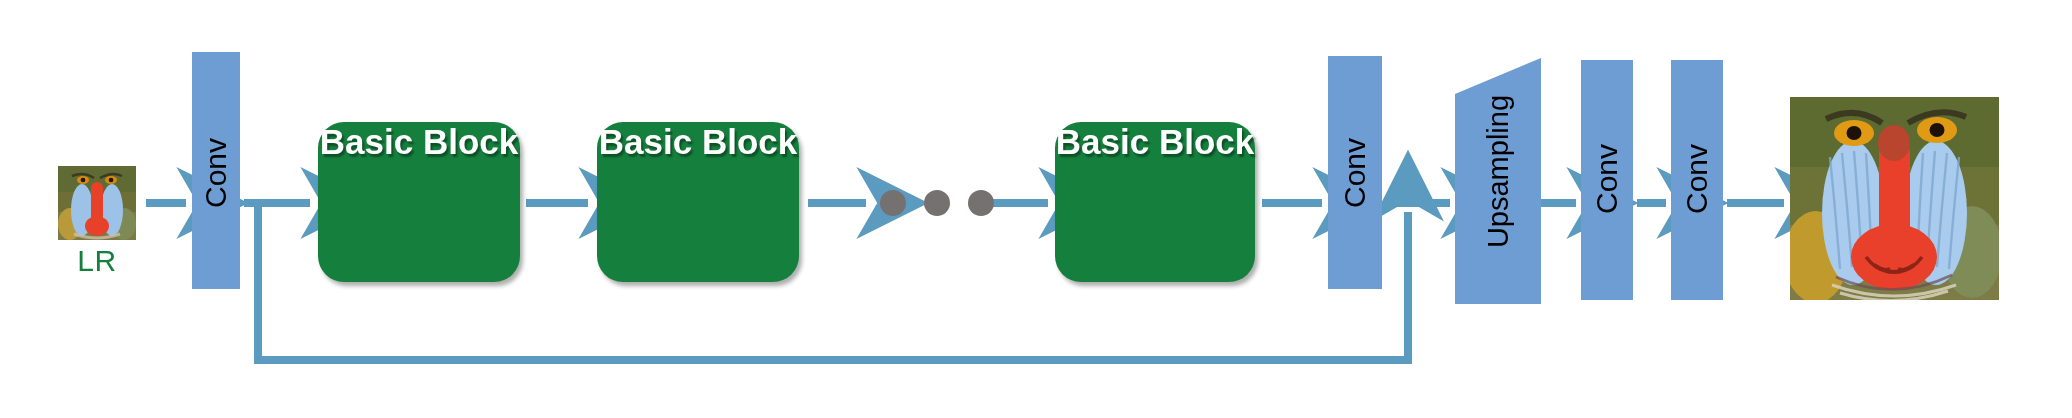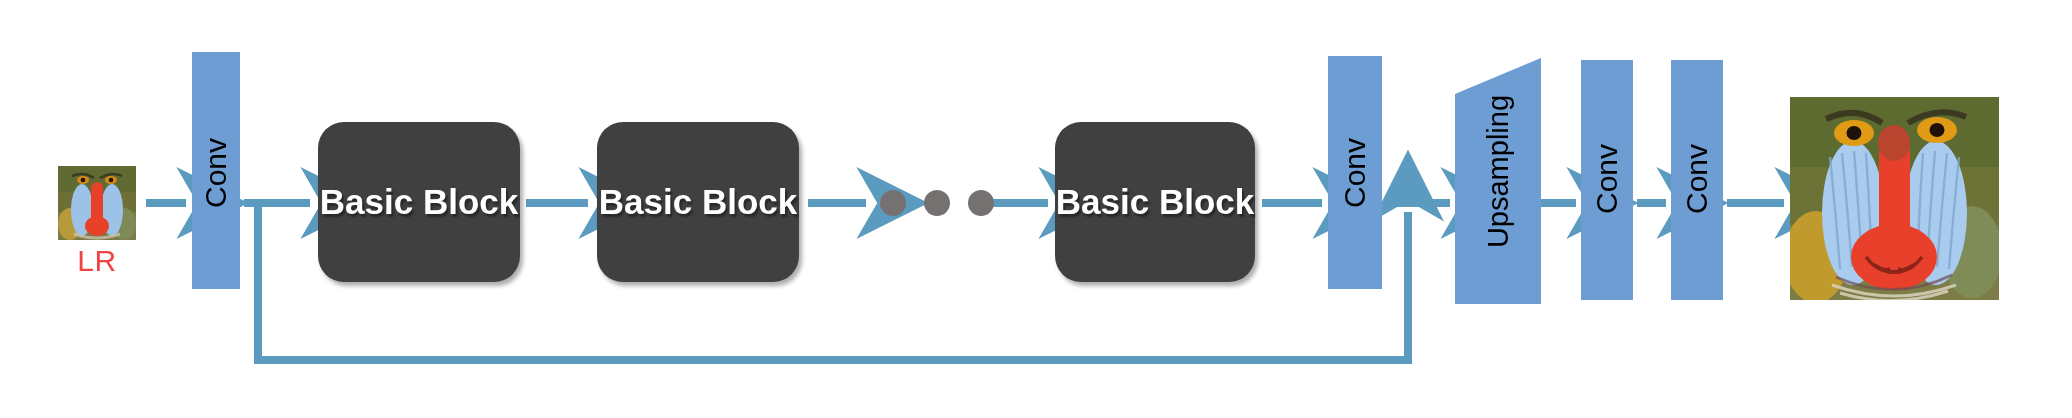--- a/index.html
+++ b/index.html
@@ -30,21 +30,21 @@
   }
   .thumb .sky {
     position: absolute;
     left: 0; top: 0; right: 0; bottom: 0;
   }
   .img-label {
     position: absolute;
     text-align: center;
     font-size: 30px;
     font-weight: 400;
-    color: #ef4444;
+    color: #15803d;
     font-family: "Liberation Sans", sans-serif;
     letter-spacing: 0.5px;
   }
   
   .slab {
     position: absolute;
     background: #6E9DD4;
   }
   .slab-text {
     position: absolute;
@@ -56,25 +56,25 @@
     transform: rotate(-90deg);
     text-align: center;
   }
   
   .trapezoid {
     position: absolute;
   }
   
   .basic-block {
     position: absolute;
-    background: #404040;
+    background: #15803d;
     border-radius: 26px;
     box-shadow: 3px 4px 4px rgba(0,0,0,0.32);
     display: flex;
-    align-items: center;
+    align-items: flex-start;
     justify-content: center;
   }
   .basic-block-text {
     color: #ffffff;
     font-size: 35px;
     font-weight: bold;
     font-family: "Liberation Sans", sans-serif;
     text-shadow: 2px 3px 2px rgba(0,0,0,0.38);
     white-space: nowrap;
   }

